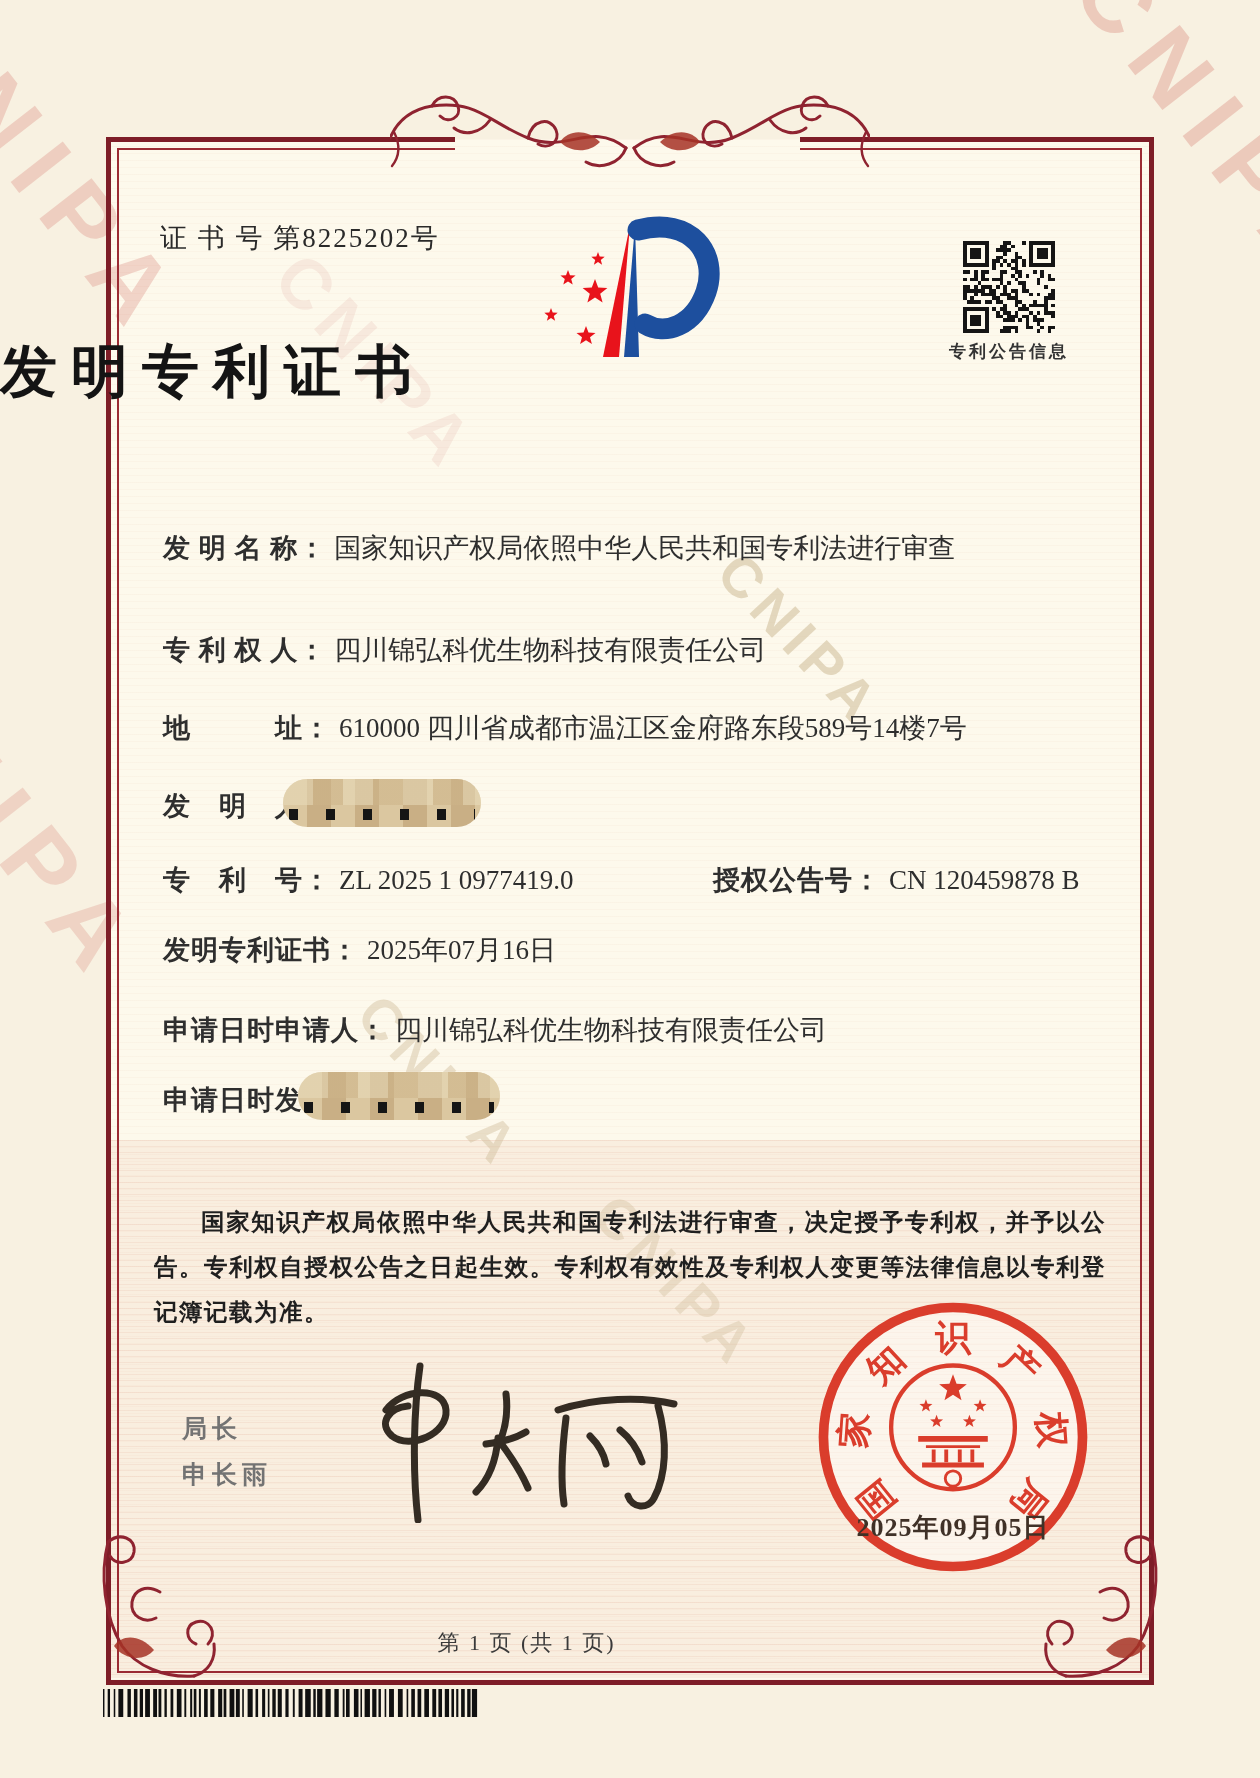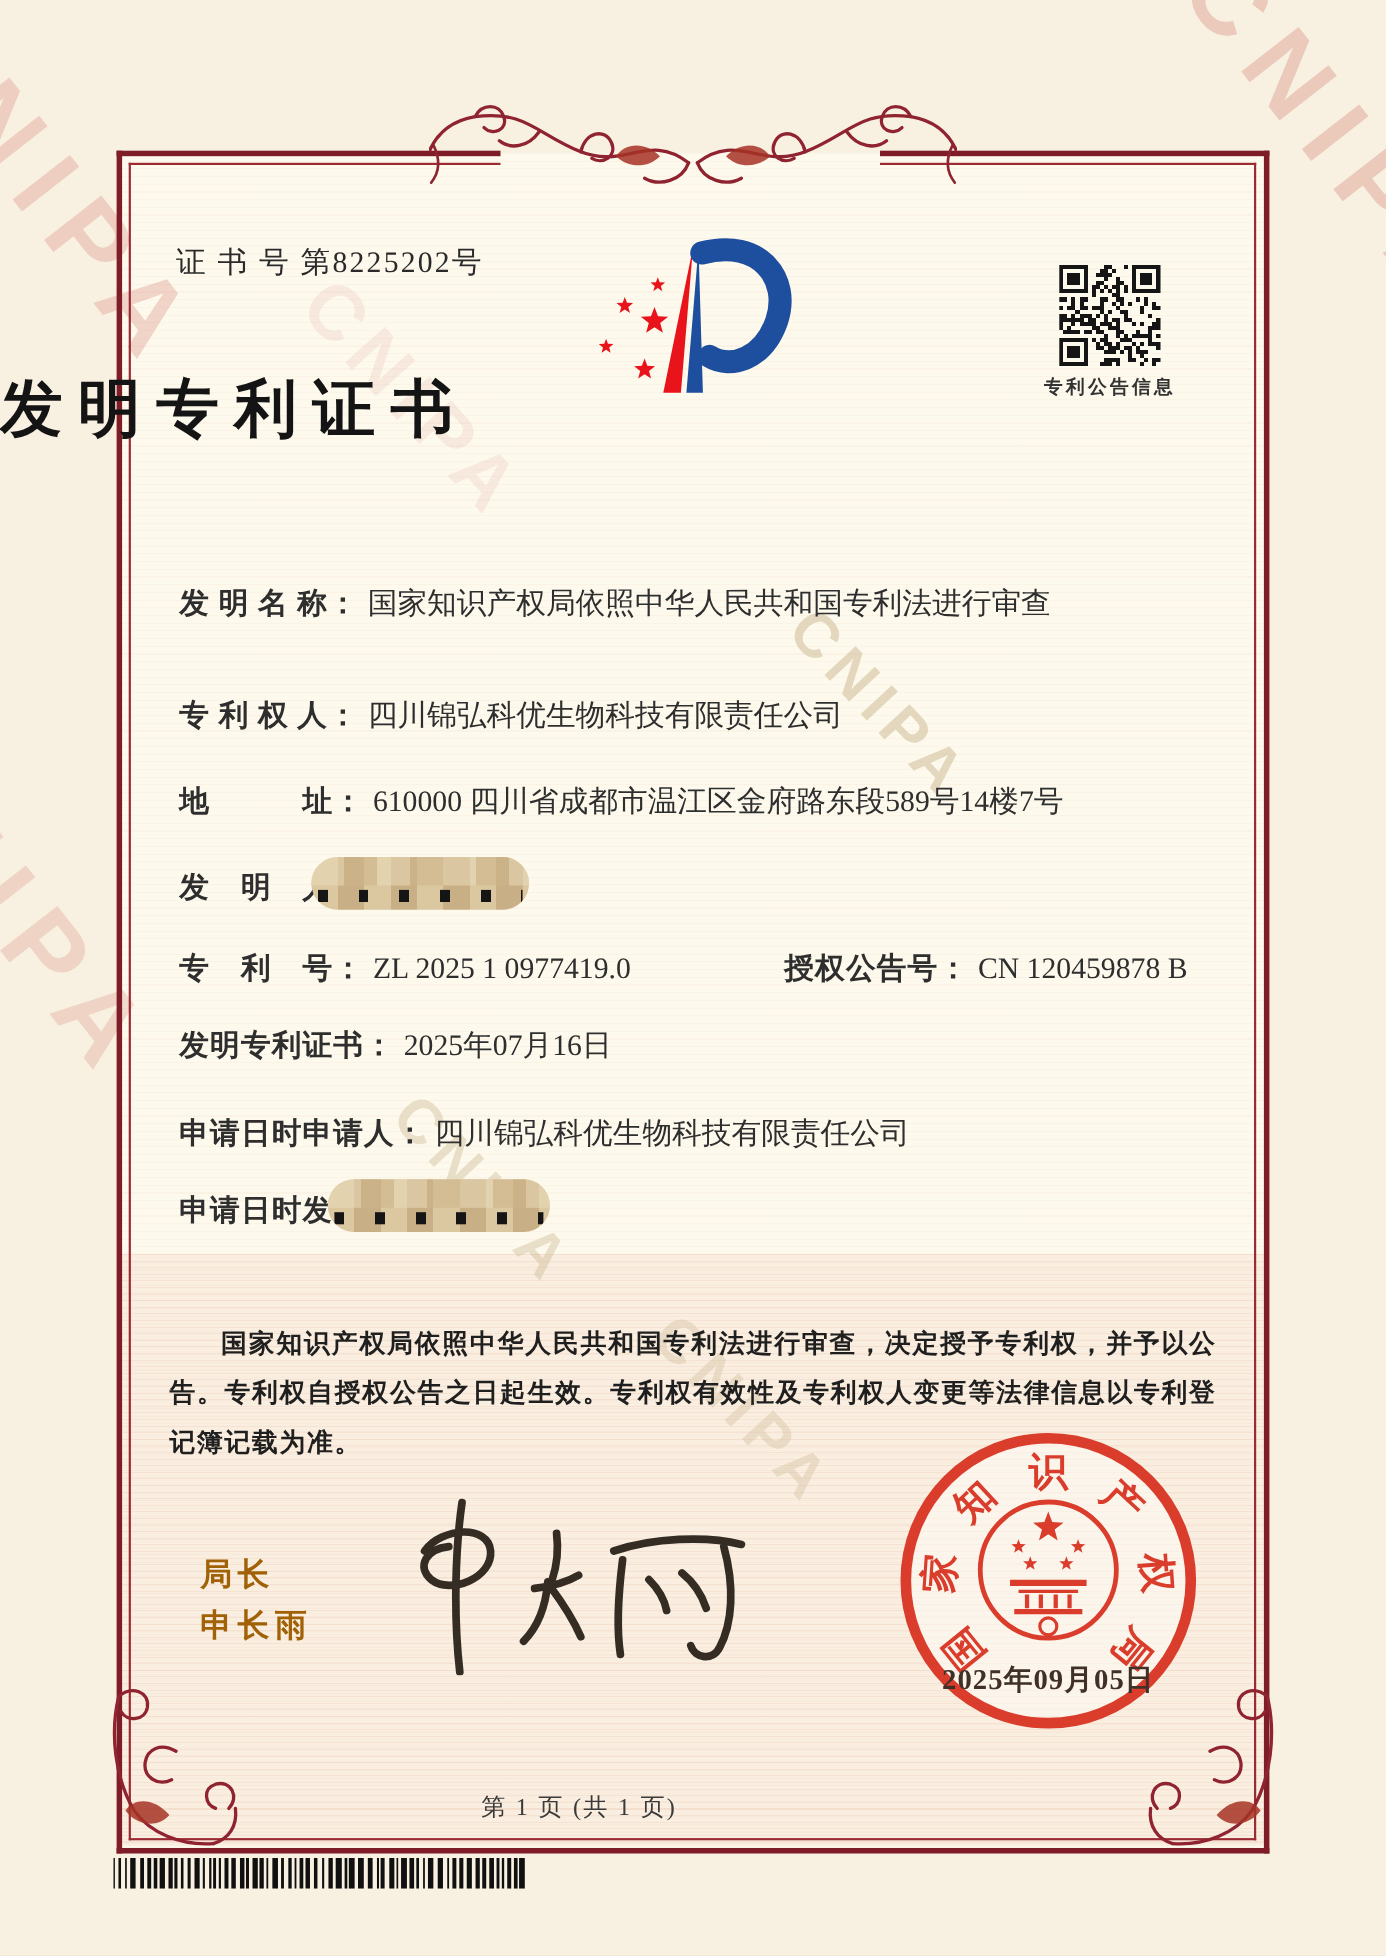--- a/index.html
+++ b/index.html
@@ -36,22 +36,22 @@
   .lbl{letter-spacing:1px;font-weight:bold;}
   .val{margin-left:8px;}
   .redact{position:absolute;z-index:3;border-radius:24px;overflow:hidden;
     background:repeating-linear-gradient(90deg,#dbc7a0 0 24px,#c9af85 24px 48px);}
   .redact::before{content:"";position:absolute;left:0;top:0;width:100%;height:55%;opacity:.55;
     background:repeating-linear-gradient(90deg,#e8dbba 0 30px,#cdb489 30px 60px);}
   .redact::after{content:"";position:absolute;left:6px;right:6px;bottom:7px;height:11px;
     background:repeating-linear-gradient(90deg,#151515 0 9px,transparent 9px 37px);}
   #legal{left:154px;top:1200px;width:952px;font-size:23.5px;line-height:45px;font-weight:600;
          letter-spacing:1.5px;text-align:justify;text-indent:2em;color:#1f1f1f;}
-  .director{font-family:"Liberation Sans","DejaVu Sans",sans-serif;font-size:29px;font-weight:600;
-            letter-spacing:5px;color:#a16207;text-align:center;}
+  .director{font-family:"Liberation Sans","DejaVu Sans",sans-serif;font-size:25px;font-weight:600;
+            letter-spacing:5px;color:#737373;text-align:center;}
   #qr-label{left:926px;top:340px;width:166px;text-align:center;font-size:17px;font-weight:600;
             letter-spacing:3px;color:#333;}
   #footer{left:0;top:1628px;width:1053px;text-align:center;font-size:22px;letter-spacing:2px;color:#3a3a3a;}
   svg{display:block;}
   .seal-ch{font-family:"Liberation Serif","DejaVu Serif",serif;font-size:37px;font-weight:700;fill:#d8301f;text-anchor:middle;}
   #seal-date-text{font-size:27px;font-weight:700;fill:#32231a;text-anchor:middle;letter-spacing:1px;
                   font-family:"Liberation Serif","DejaVu Serif",serif;}
   .orn{position:absolute;z-index:2;}
 </style>
 </head>

